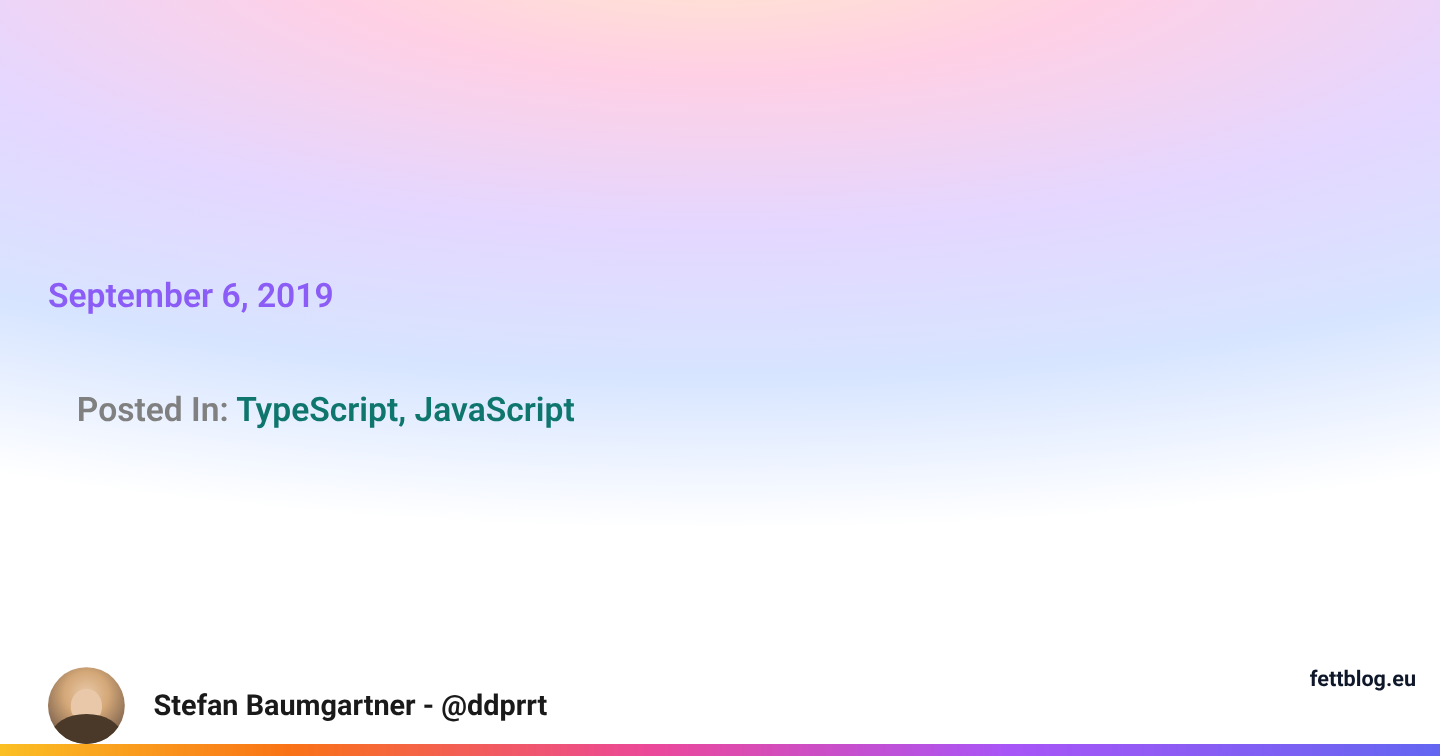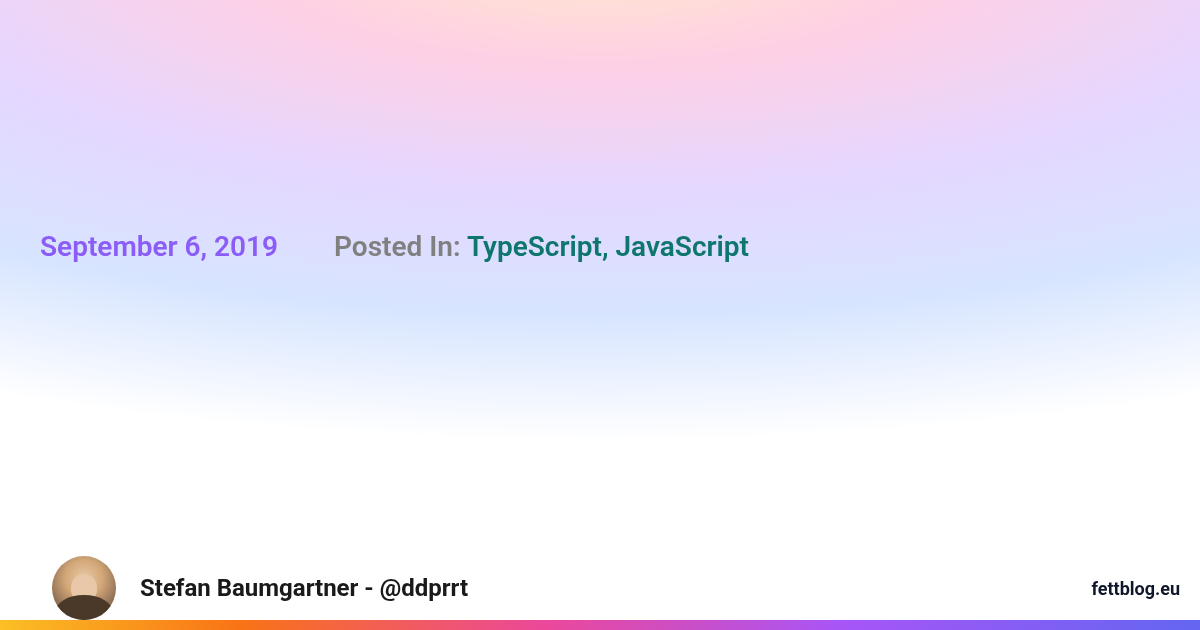--- a/index.html
+++ b/index.html
@@ -37,43 +37,43 @@
       line-height: 1.25;
       letter-spacing: -0.5px;
       max-width: 900px;
     }
     
     .meta {
       margin-top: 30px;
       font-size: 28px;
       font-weight: 600;
       display: flex;
-      gap: 32px;
+      gap: 62px;
+      flex-direction: column;
     }
     
     .date {
       color: #8b5cf6;
     }
     
     .posted-in {
       color: #808080;
       margin-left: 24px;
     }
     
     .tags {
       color: #0f766e;
     }
     
     .footer {
       position: absolute;
       bottom: 10px;
-      left: 52px;
+      left: 40px;
       right: 20px;
       display: flex;
-      align-items: center;
       justify-content: space-between;
     }
     
     .author {
       display: flex;
       align-items: center;
       gap: 24px;
     }
     
     .avatar {

